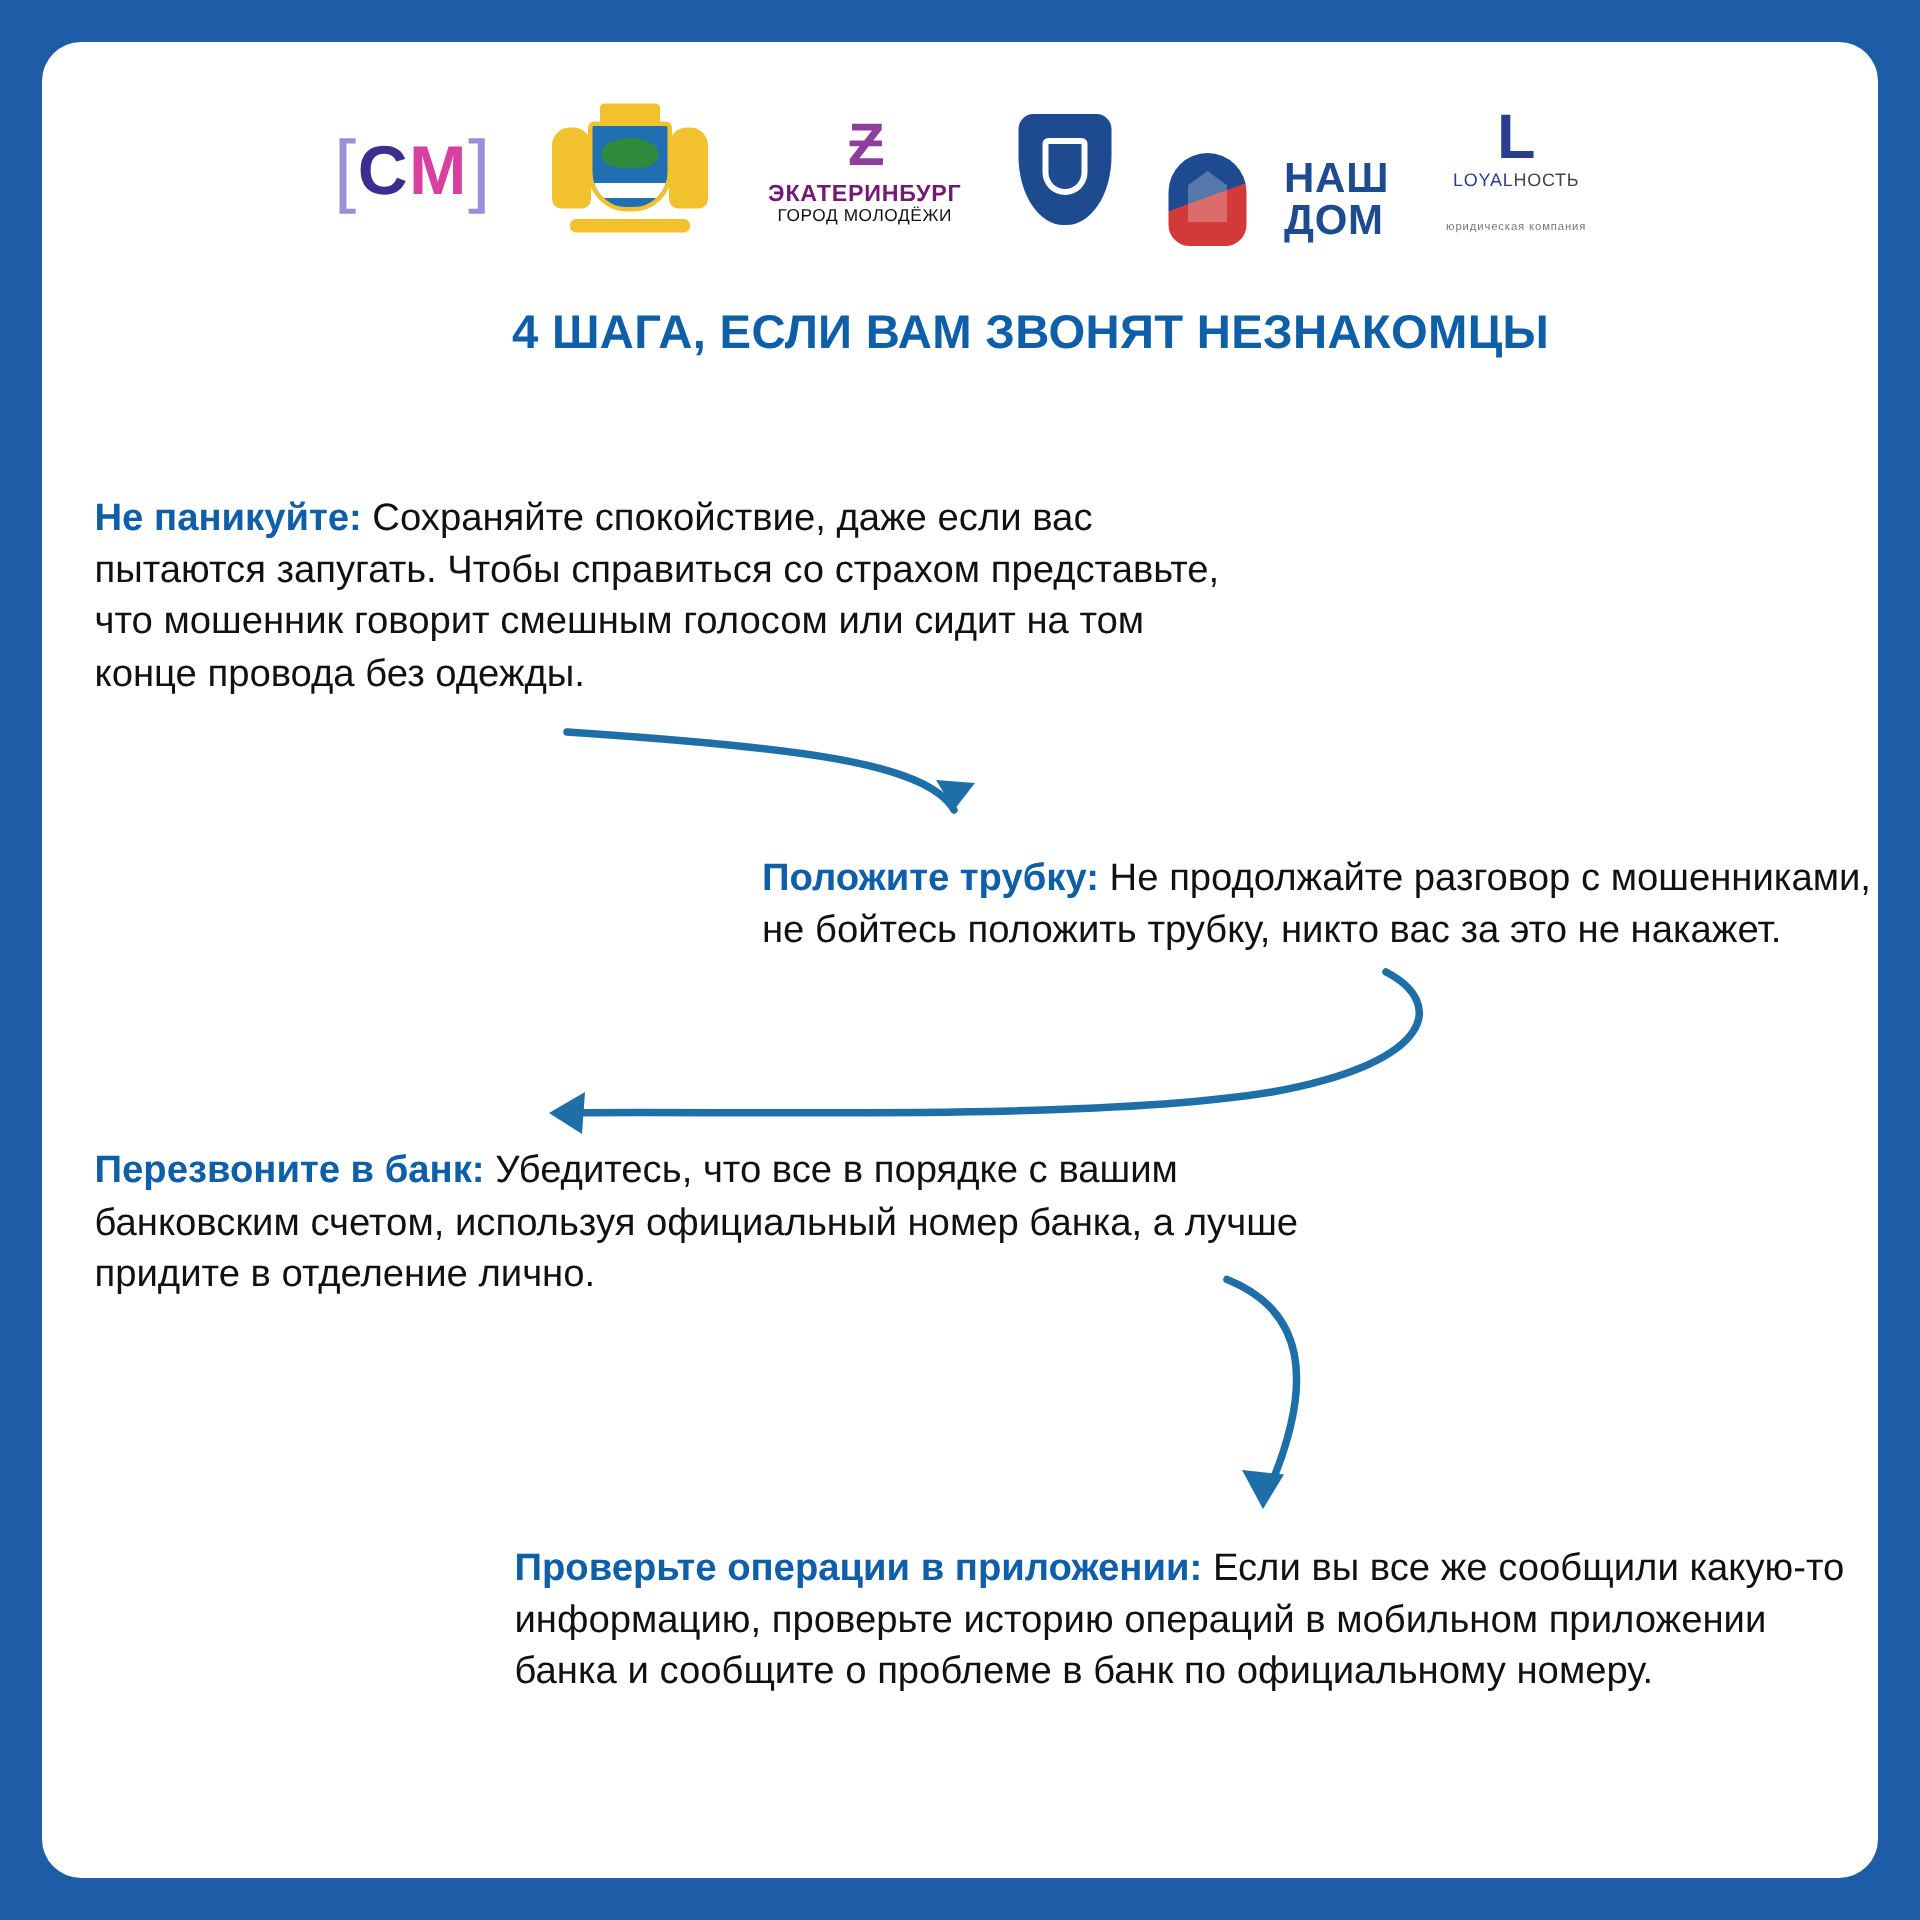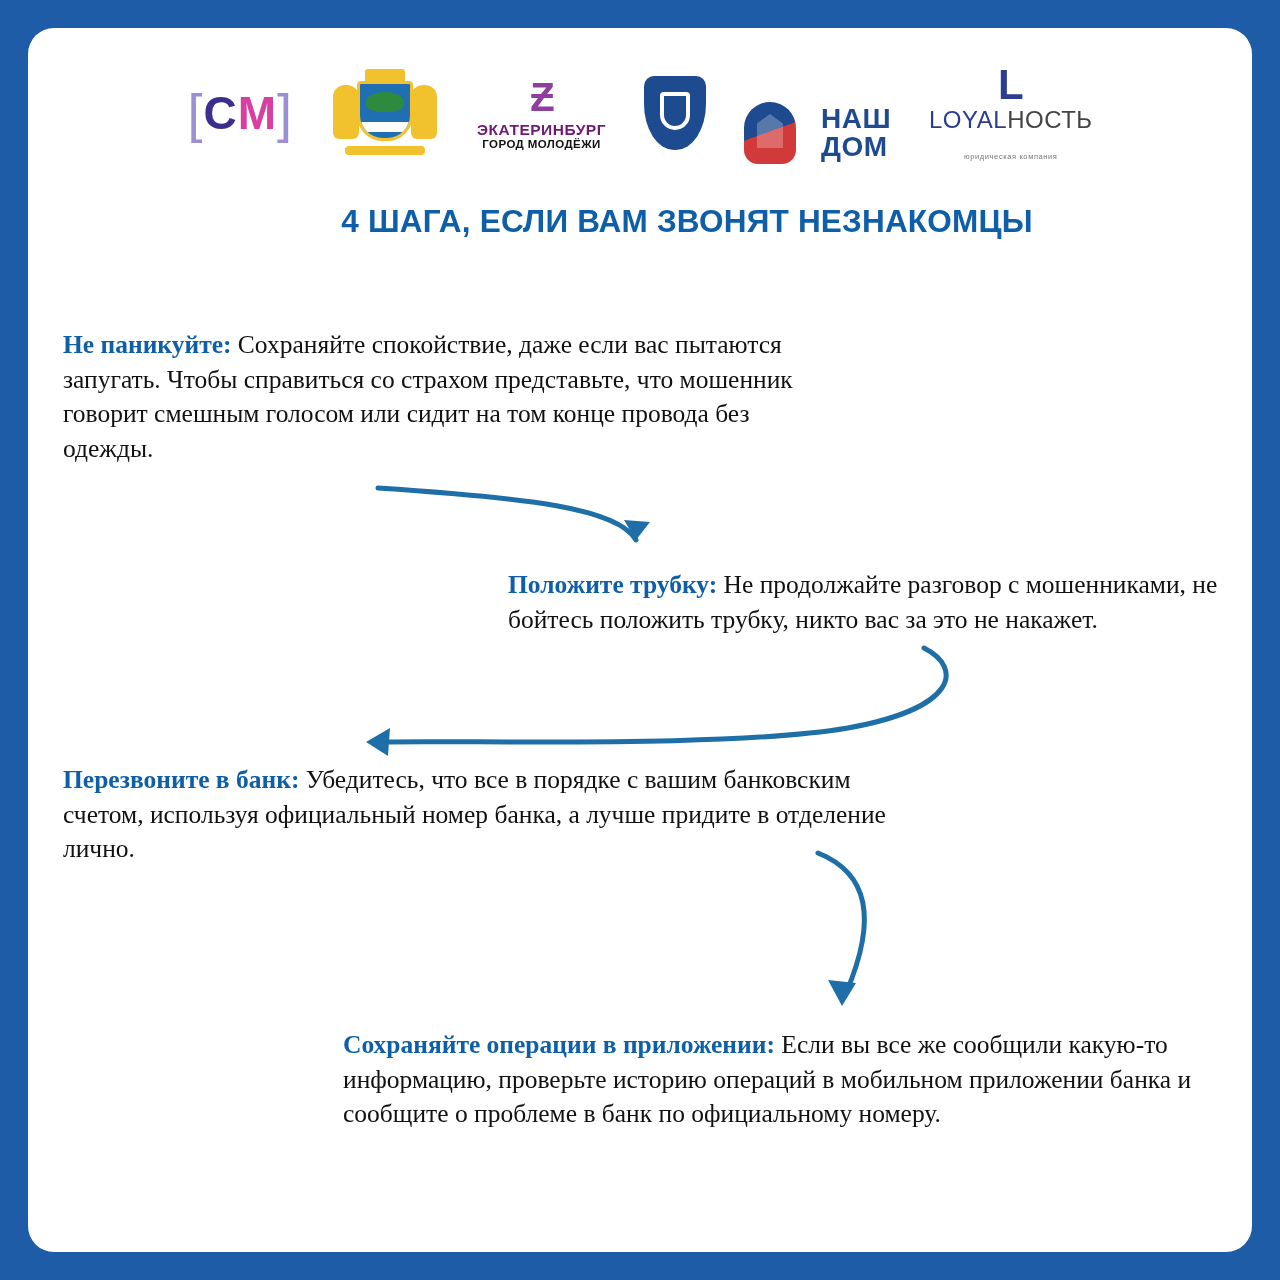--- a/index.html
+++ b/index.html
@@ -130,21 +130,21 @@
   }
   .ekb-youth .t1 {
     font-size: 15.5px;
     font-weight: bold;
     color: #701a75;
     letter-spacing: 0.5px;
     margin-top: 4px;
   }
   .ekb-youth .t2 {
     font-size: 11.5px;
-    font-weight: bold;
+    font-weight: normal;
     color: #111;
     letter-spacing: 0.4px;
   }
 
   
   .shield-badge {
     width: 62px;
     height: 74px;
     background: #1e4b8f;
     border-radius: 10px 10px 30px 30px / 10px 10px 46px 46px;
@@ -192,21 +192,21 @@
 
   
   .loyal { text-align: center; line-height: 1; }
   .loyal .l {
     font-size: 42px;
     font-weight: bold;
     color: #2a3d8f;
     line-height: .9;
   }
   .loyal .name {
-    font-size: 24px;
+    font-size: 12px;
     letter-spacing: 0.5px;
     margin-top: 4px;
   }
   .loyal .name .a { color: #2a3d8f; font-weight: 400; }
   .loyal .name .b { color: #444; font-weight: 400; }
   .loyal .sub {
     font-size: 7.5px;
     color: #777;
     letter-spacing: 0.6px;
     margin-top: 21px;
@@ -226,21 +226,20 @@
     letter-spacing: 0.2px;
     margin-left: 47px;
   }
 
   
   .step {
     position: absolute;
     font-size: 25.5px;
     line-height: 1.36;
     color: #111111;
-    font-family: Liberation Serif, serif;
   }
   .step b {
     color: #0f5fa8;
     font-weight: bold;
   }
 
   #step1 { left: 35px;  top: 300px;  width: 760px; }
   #step2 { left: 480px; top: 540px;  width: 740px; text-align: left; }
   #step3 { left: 35px;  top: 735px;  width: 840px; }
   #step4 { left: 315px; top: 1000px; width: 900px; }
@@ -337,16 +336,16 @@
 
   <div class="step" id="step3">
     <b>Перезвоните в банк:</b><span> Убедитесь, что все в порядке с вашим банковским счетом, используя официальный номер банка, а лучше придите в отделение лично.</span>
   </div>
 
   <div class="step" id="step2">
     <b>Положите трубку:</b><span> Не продолжайте разговор с мошенниками, не бойтесь положить трубку, никто вас за это не накажет.</span>
   </div>
 
   <div class="step" id="step4">
-    <b>Сохраняйте операции в приложении:</b><span> Если вы все же сообщили какую-то информацию, проверьте историю операций в мобильном приложении банка и сообщите о проблеме в банк по официальному номеру.</span>
+    <b>Проверьте операции в приложении:</b><span> Если вы все же сообщили какую-то информацию, проверьте историю операций в мобильном приложении банка и сообщите о проблеме в банк по официальному номеру.</span>
   </div>
 
 </div>
 
 </body></html>

